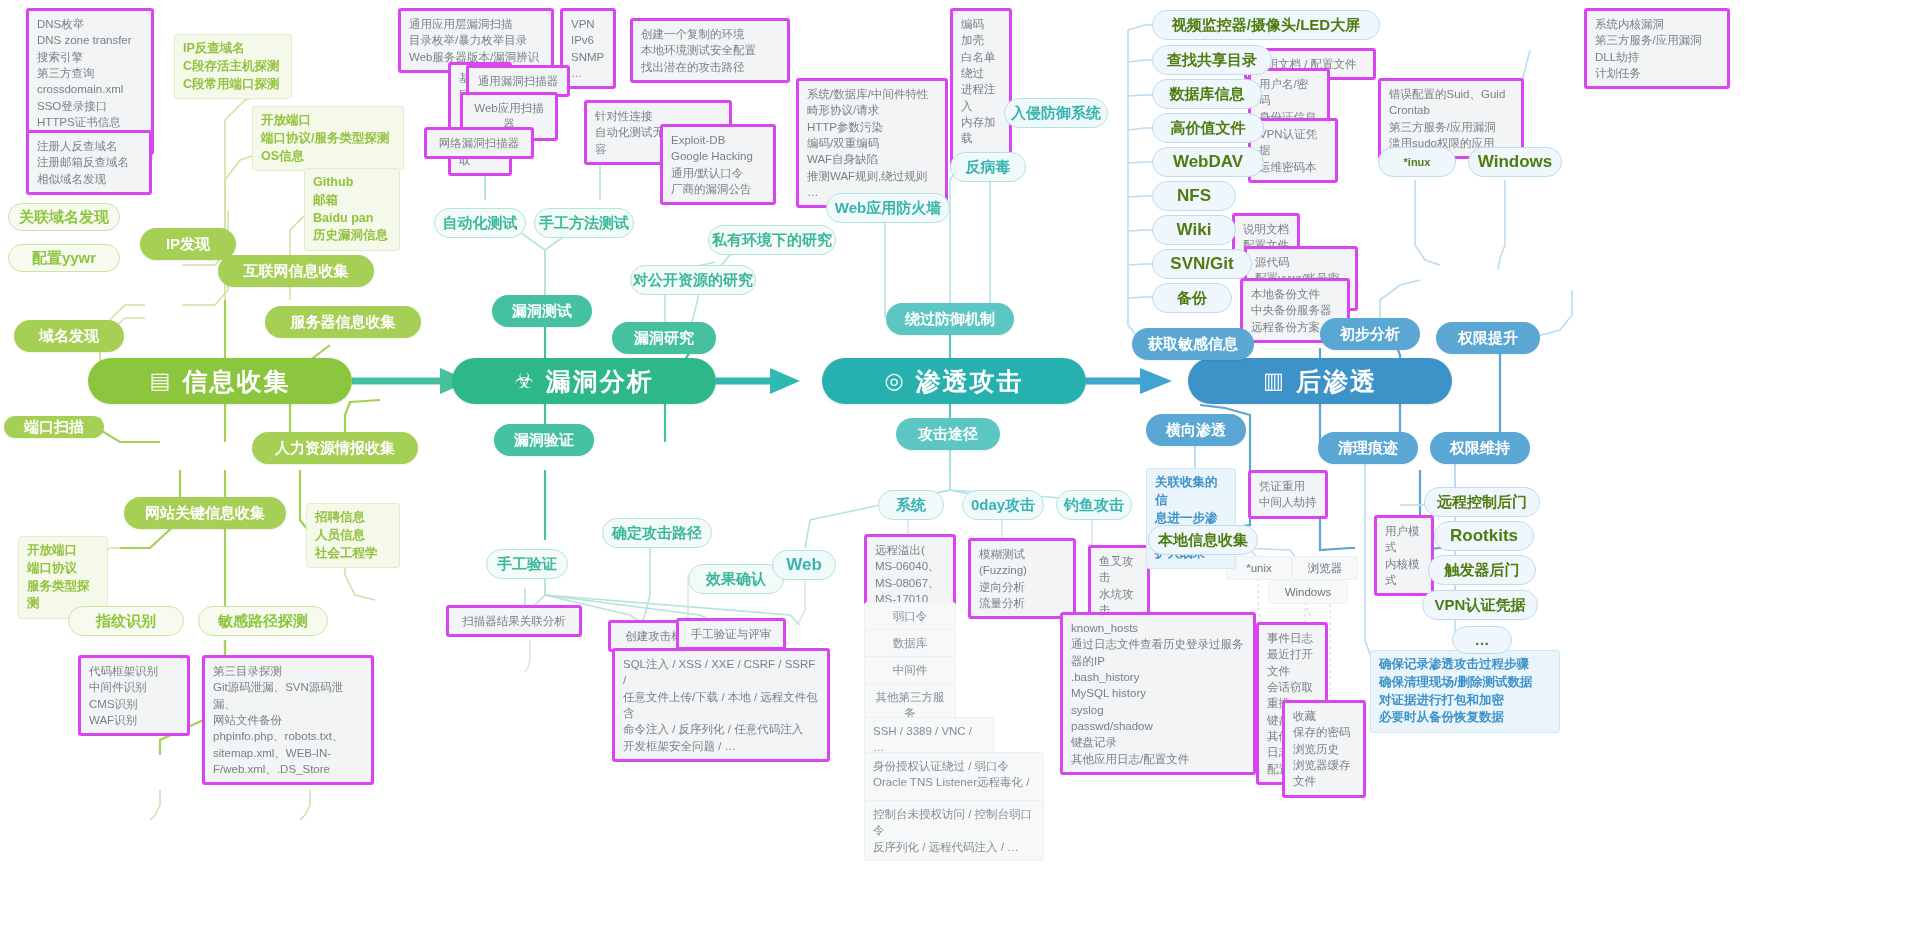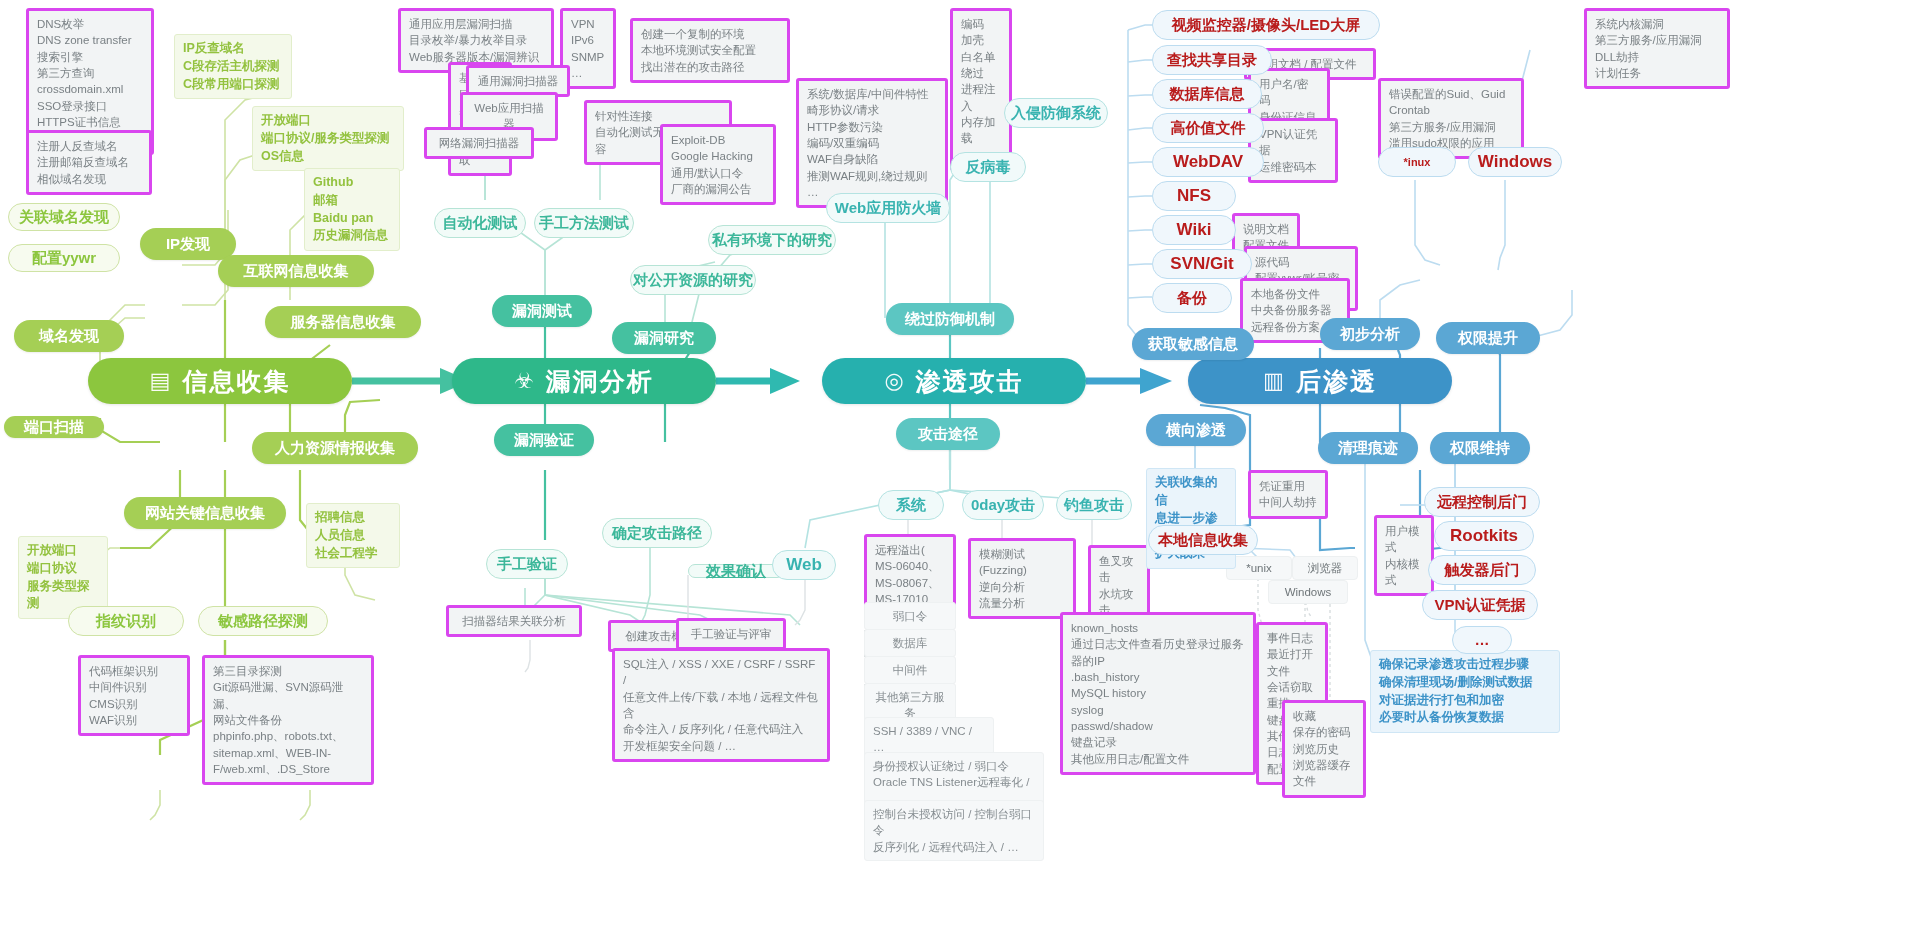--- a/index.html
+++ b/index.html
@@ -63,21 +63,21 @@
   .opill {
     border-radius: 18px;
     font-weight: bold;
     font-size: 15px;
     padding: 0 12px;
     background: #fbfdf7;
   }
   .opill-green { border: 1.5px solid #cfe3a5; color: #8cc63e; background:#f7fbef; }
   .opill-teal  { border: 1.5px solid #b6e4d6; color: #3cb79a; background:#f2fbf8; }
   .opill-teal2 { border: 1.5px solid #b4e3e2; color: #38b3b0; background:#f1fafa;text-align:right; }
-  .opill-blue  { border: 1.5px solid #bcdcf0; color: #b91c1c; background:#f0f7fc; }
+  .opill-blue  { border: 1.5px solid #bcdcf0; color: #4d7c0f; background:#f0f7fc; }
 
   
   .note {
     position: absolute;
     border-radius: 3px;
     padding: 5px 8px;
     font-size: 11.5px;
     line-height: 1.42;
     white-space: pre-line;
     text-align: left;
@@ -366,21 +366,21 @@
     </div>
   <div class="node pill pill-teal" style="left:494px;top:424px;width:100px;height:32px;">
       <span>漏洞验证</span>
     </div>
   <div class="node opill opill-teal" style="left:486px;top:549px;width:82px;height:30px;">
       <span>手工验证</span>
     </div>
   <div class="node opill opill-teal" style="left:602px;top:518px;width:110px;height:30px;">
       <span>确定攻击路径</span>
     </div>
-  <div class="node opill opill-teal" style="left:688px;top:564px;width:96px;height:14px;text-decoration:underline;">
+  <div class="node opill opill-teal" style="left:688px;top:564px;width:96px;height:30px;">
       <span>效果确认</span>
     </div>
   <div class="node opill opill-teal2" style="left:772px;top:550px;width:64px;height:30px;font-size:17px;">
       <span>Web</span>
     </div>
 
   <div class="note note-grey" style="left:398px;top:8px;width:156px;">通用应用层漏洞扫描
 目录枚举/暴力枚举目录
 Web服务器版本/漏洞辨识</div>
   <div class="note note-grey" style="left:448px;top:62px;width:64px;">基于端口

